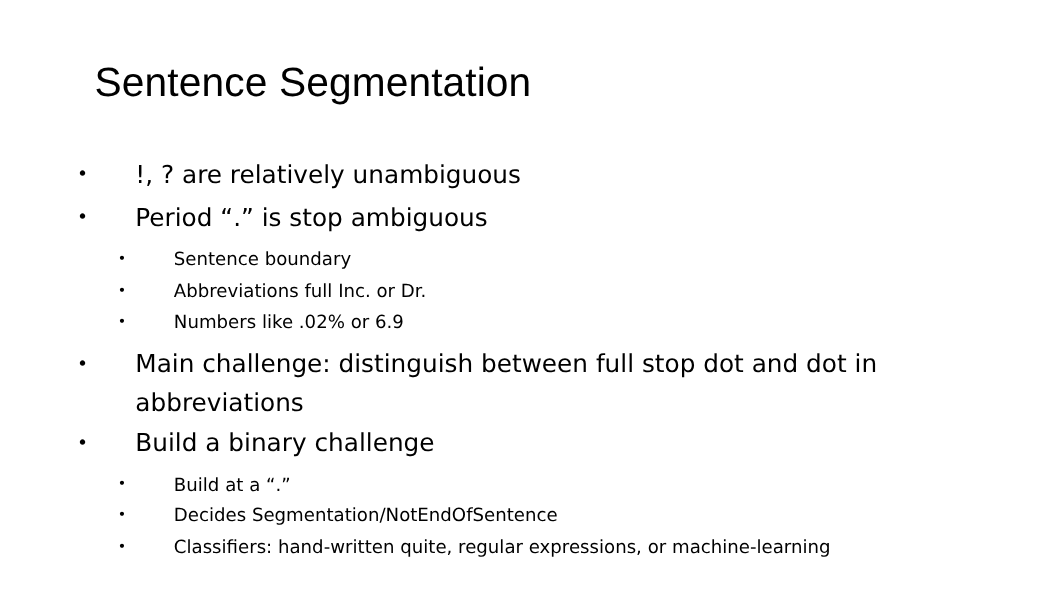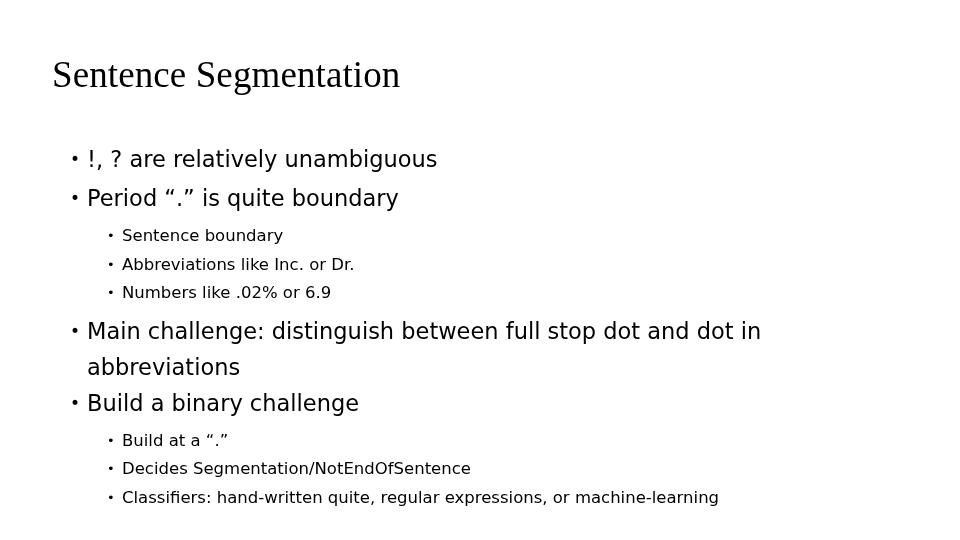--- a/index.html
+++ b/index.html
@@ -12,23 +12,23 @@
     width: 960px;
     height: 540px;
     background: #ffffff;
     overflow: hidden;
     font-family: "DejaVu Sans", sans-serif;
     color: #000000;
     -webkit-font-smoothing: antialiased;
   }
   .slide-title {
     position: absolute;
-    left: 52px;
+    left: 86px;
     top: 54px;
-    font-family: Liberation Serif, serif;
+    font-family: Liberation Sans, sans-serif;
     font-size: 37px;
     font-weight: 300;
     line-height: 1.15;
     letter-spacing: 0.1px;
     color: #000000;
     white-space: nowrap;
   }
   .body-block {
     position: absolute;
     left: 70px;
@@ -41,20 +41,21 @@
     color: #000000;
   }
   .bullet .marker {
     flex: 0 0 auto;
     text-align: left;
     line-height: inherit;
   }
   .bullet .btext {
     flex: 1 1 auto;
     line-height: inherit;
+    margin-left: 36px;
   }
   
   .lvl1 {
     font-size: 22.5px;
     line-height: 36px;
     margin: 0;
   }
   .lvl1 .marker {
     width: 17px;
     font-size: 17px;
@@ -94,33 +95,33 @@
 
     <div class="bullet lvl1">
       <span class="marker">•</span>
       <span class="btext">!, ? are relatively unambiguous</span>
     </div>
 
     <div class="gap-after-l1-b"></div>
 
     <div class="bullet lvl1">
       <span class="marker">•</span>
-      <span class="btext">Period “.” is quite boundary</span>
+      <span class="btext">Period “.” is stop ambiguous</span>
     </div>
 
     <div class="gap-mid"></div>
 
     <div class="bullet lvl2">
       <span class="marker">•</span>
       <span class="btext">Sentence boundary</span>
     </div>
 
     <div class="bullet lvl2">
       <span class="marker">•</span>
-      <span class="btext">Abbreviations like Inc. or Dr.</span>
+      <span class="btext">Abbreviations full Inc. or Dr.</span>
     </div>
 
     <div class="bullet lvl2">
       <span class="marker">•</span>
       <span class="btext">Numbers like .02% or 6.9</span>
     </div>
 
     <div class="gap-mid2"></div>
 
     <div class="bullet lvl1">

